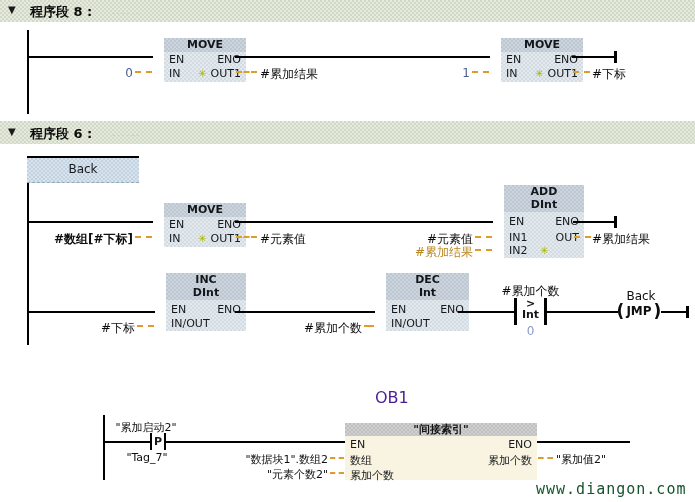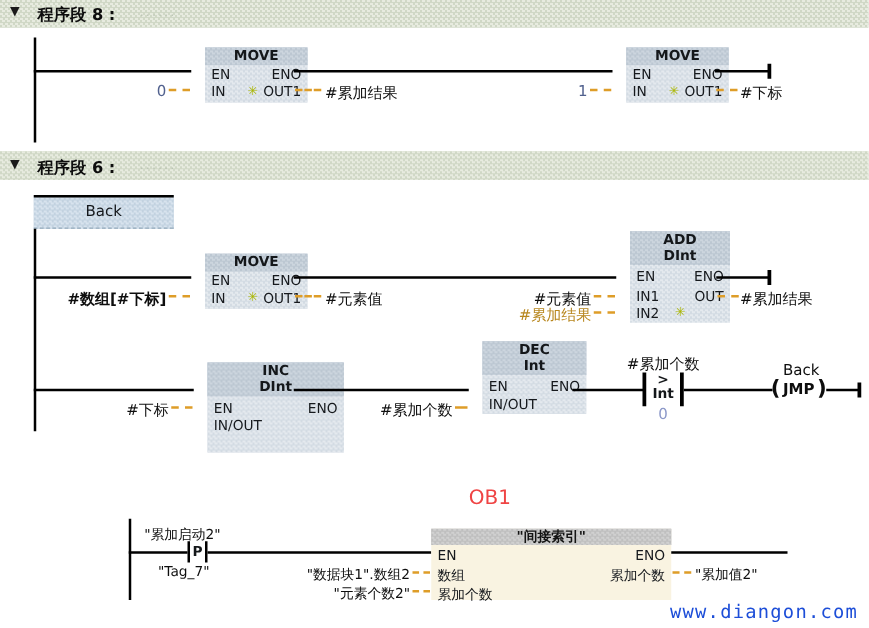--- a/index.html
+++ b/index.html
@@ -38,23 +38,23 @@
   .coil{position:absolute;display:flex;align-items:center;justify-content:center;font-weight:bold;color:#0d0d0d;}
   .coil .paren{font-size:17px;line-height:16px;}
   .coil .cname{font-size:12px;padding:0 2px;}
   .grayhead{position:absolute;left:0;top:0;width:100%;text-align:center;font-size:11px;font-weight:bold;
             color:#141414;background-color:#c8c8c8;
             background-image:conic-gradient(#d0d0d0 0deg 90deg,#bfbfbf 90deg 180deg,#d0d0d0 180deg 270deg,#bfbfbf 270deg 360deg);
             background-size:4px 4px;line-height:13px;}
   .fbcall{position:absolute;background-color:#f9f3e1;
           background-image:conic-gradient(#fbf6e8 0deg 90deg,#f4edd7 90deg 180deg,#fbf6e8 180deg 270deg,#f4eddt 270deg 360deg);
           background-size:4px 4px;}
-  .ob1title{position:absolute;font-size:16px;color:#ef4444;}
+  .ob1title{position:absolute;font-size:16px;color:#4c1d95;}
   .watermark{position:absolute;font-family:"DejaVu Sans Mono","Liberation Mono",monospace;
-             font-size:15px;color:#1d4ed8;letter-spacing:1px;white-space:nowrap;text-align:center;}
+             font-size:15px;color:#14532d;letter-spacing:1px;white-space:nowrap;text-align:center;}
 </style>
 </head>
 <body>
 
 <div id="stage">
 
   <div class="band" style="top:0;height:22px;">
     <span class="tri" style="left:8px;top:4px;">▼</span>
     <span class="bandtitle" style="left:30px;top:3px;">程序段 8 :</span>
     <span class="dots" style="left:112px;top:6px;">......</span>
@@ -131,21 +131,21 @@
   <div class="op right" style="left:408px;top:231px;width:65px;">#元素值</div>
   <div class="stub" style="left:475px;top:236px;width:17px;"></div>
   <div class="op right op-orange" style="left:390px;top:244px;width:83px;">#累加结果</div>
   <div class="stub" style="left:475px;top:249px;width:17px;"></div>
   <div class="stub" style="left:574px;top:236px;width:17px;"></div>
   <div class="op" style="left:592px;top:231px;">#累加结果</div>
   <div class="wire" style="left:573px;top:221px;width:43px;"></div>
   <div class="tick" style="left:614px;top:216px;"></div>
 
   <div class="wire" style="left:27px;top:311px;width:128px;"></div>
-  <div class="fblock" style="left:155px;top:290px;width:80px;height:72px;padding-left:29px;">
+  <div class="fblock" style="left:155px;top:273px;width:80px;height:58px;">
     <div class="fbhead" style="height:27px;">
       <div class="fbhead2">INC</div>
       <div class="fbhead2">DInt</div>
     </div>
     <span class="port" style="left:5px;top:30px;">EN</span>
     <span class="port" style="right:5px;top:30px;">ENO</span>
     <span class="port" style="left:5px;top:44px;">IN/OUT</span>
   </div>
   <div class="op right" style="left:93px;top:320px;width:42px;">#下标</div>
   <div class="stub" style="left:137px;top:325px;width:17px;"></div>

